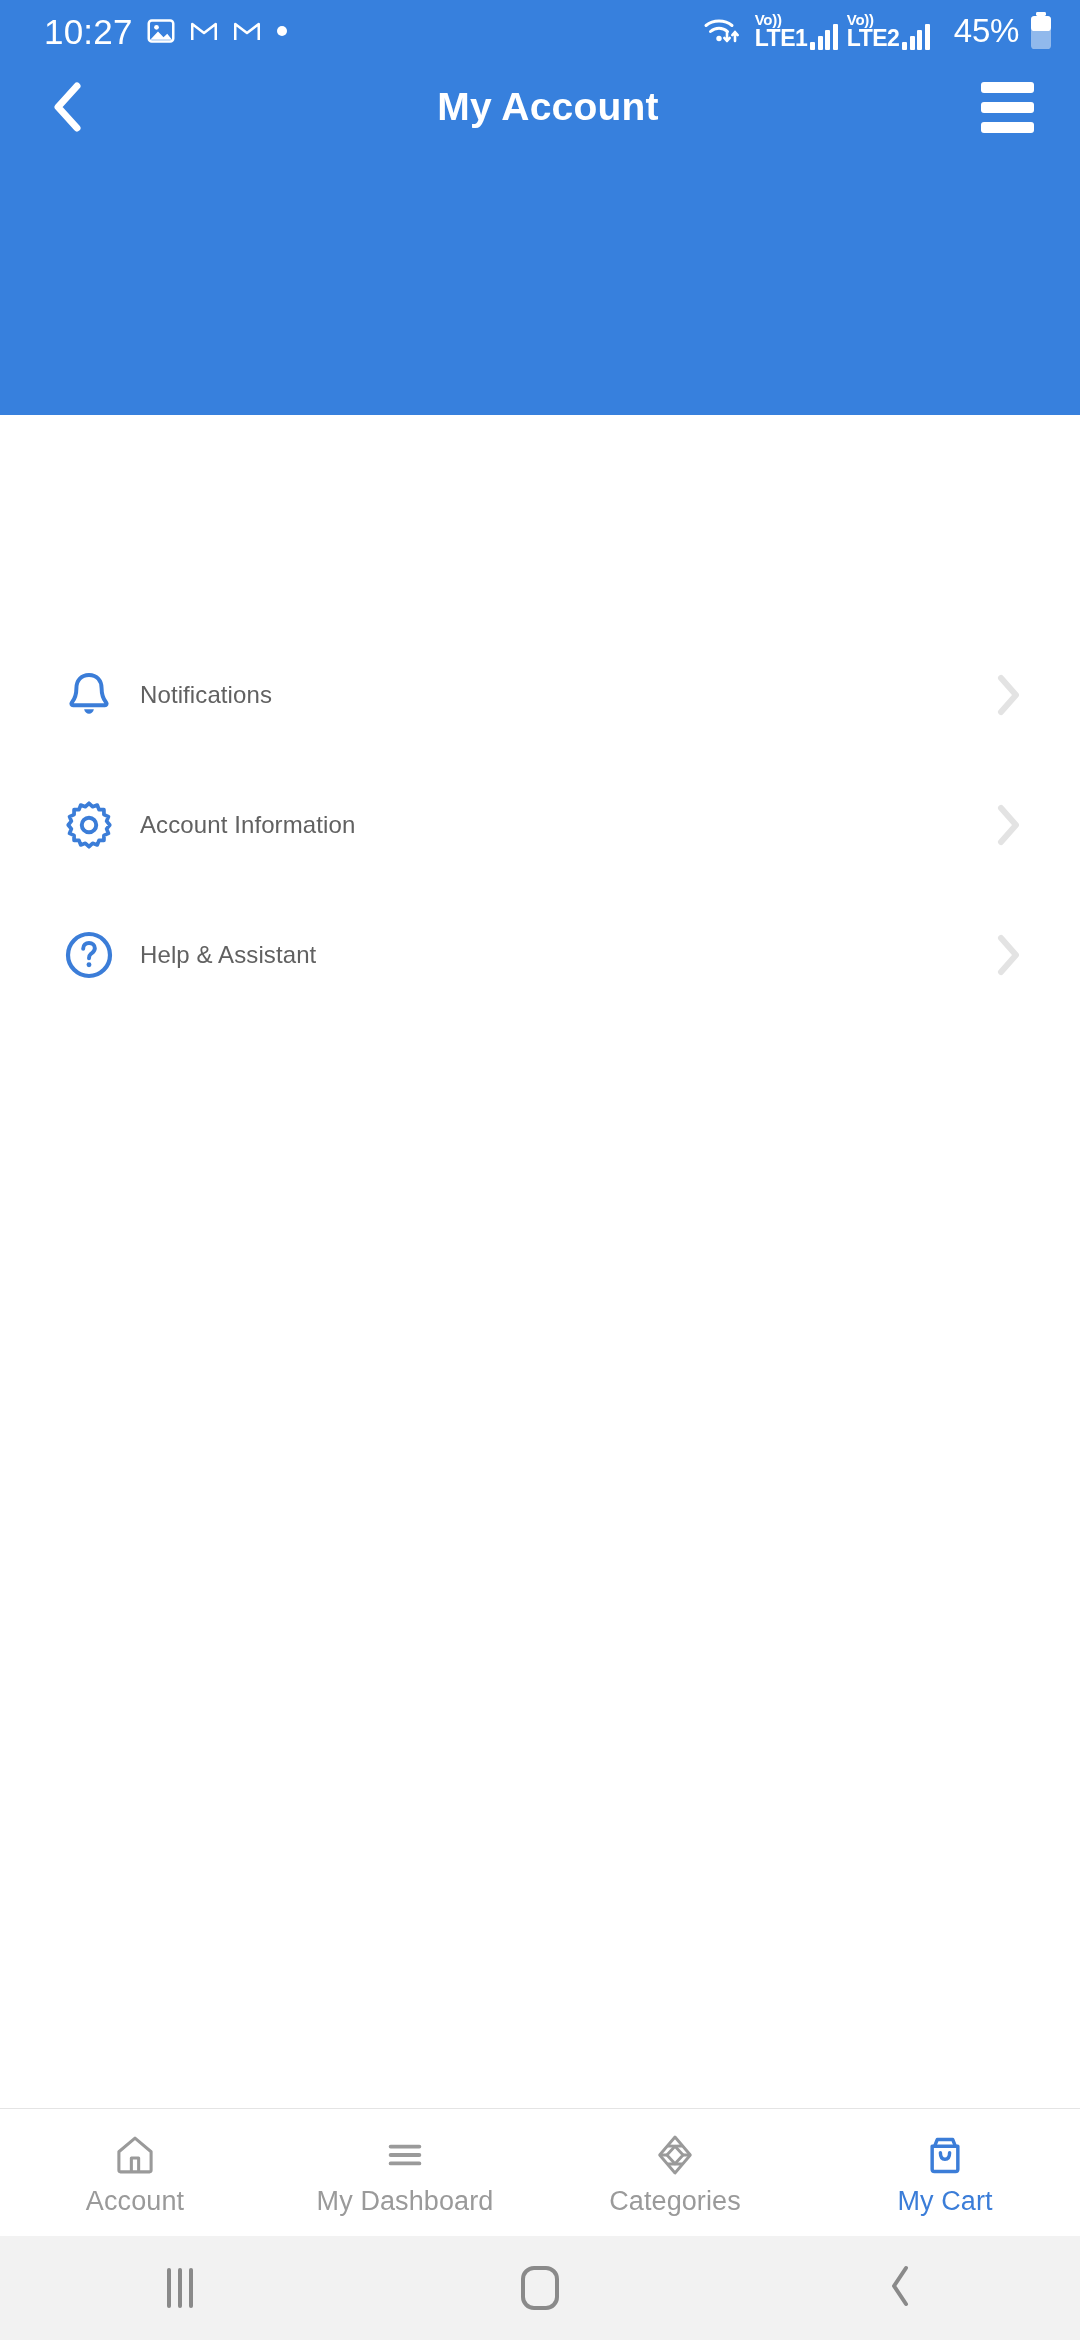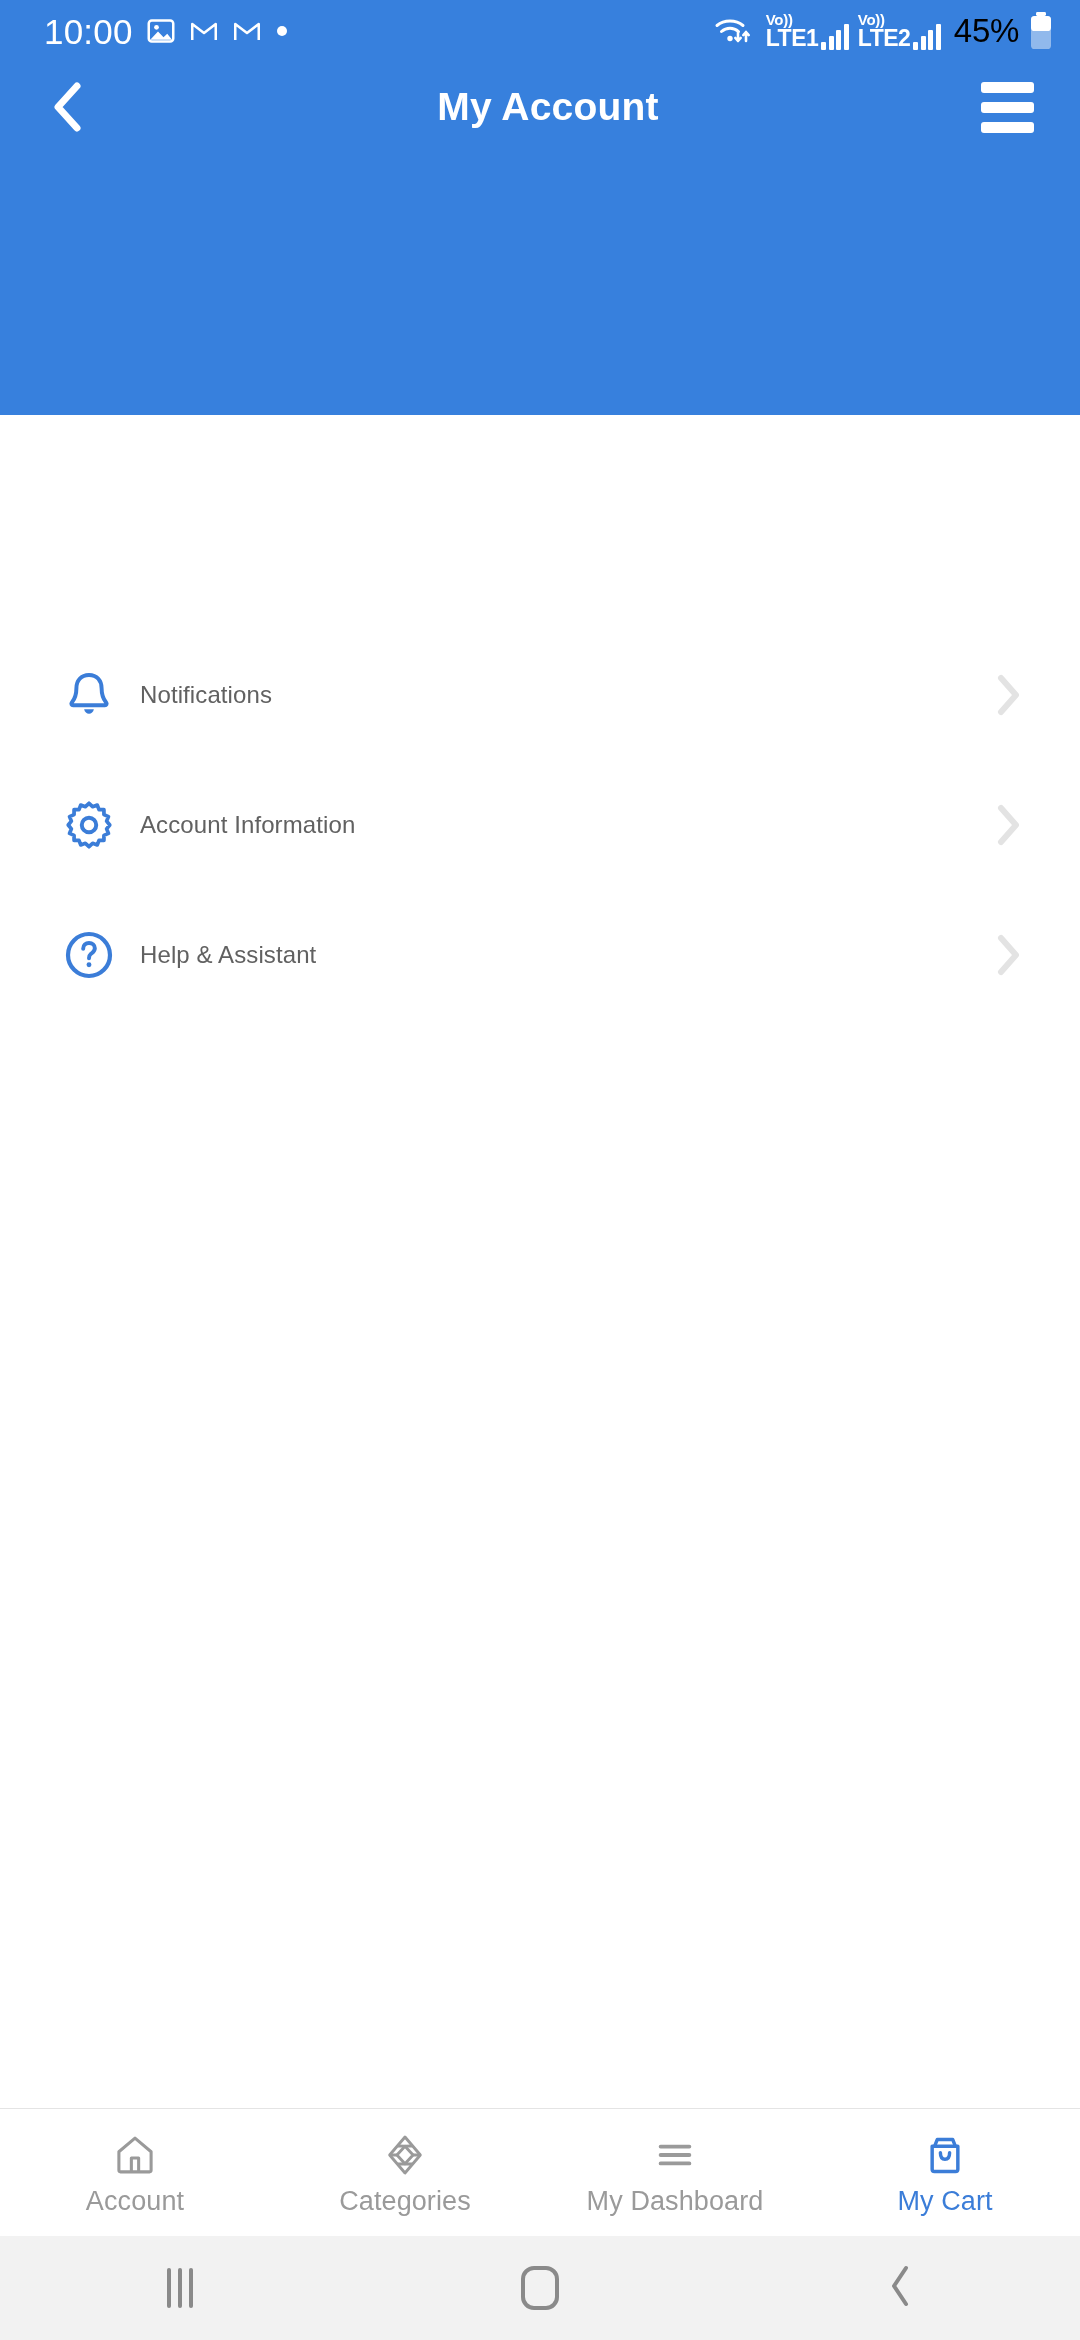--- a/index.html
+++ b/index.html
@@ -39,22 +39,22 @@
     letter-spacing:0.2px;
     color:#ffffff;
     line-height:1;
   }
   .sb-spacer { flex:1; }
   .sb-right { display:flex; align-items:center; gap:9px; }
   .sb-ico { display:flex; align-items:center; }
   .sb-battery-text {
     font-size:33px;
     font-weight:400;
-    color:#000000;
-    margin-left:4px;
+    color:#ffffff;
+    margin-left:15px;
     letter-spacing:-0.3px;
   }
   .volte-group { display:flex; align-items:flex-end; gap:3px; }
   .volte-lbl { display:flex; flex-direction:column; align-items:flex-start; line-height:1; }
   .volte-top { font-size:15px; font-weight:700; letter-spacing:-0.3px; }
   .volte-bot { font-size:23px; font-weight:700; letter-spacing:-0.5px; }
   .bars { display:flex; align-items:flex-end; gap:2.5px; height:26px; }
   .bars i { display:block; width:5px; background:#ffffff; border-radius:1px; }
   .bars i:nth-child(1){ height:8px; }
   .bars i:nth-child(2){ height:14px; }
@@ -195,21 +195,21 @@
 </style>
 </head>
 <body>
 
 <div id="screen">
 
   <div class="header-block">
 
     <div class="statusbar">
       <div class="sb-left">
-        <span class="sb-clock">10:00</span>
+        <span class="sb-clock">10:27</span>
         <span class="sb-ico">
           <svg width="30" height="30" viewBox="0 0 24 24">
             <rect x="2.2" y="3.6" width="19.6" height="16.8" rx="2.4" fill="none" stroke="#fff" stroke-width="2"></rect>
             <circle cx="8.4" cy="9" r="1.9" fill="#fff"></circle>
             <path d="M3.4 19 L9.6 12.4 L14 17 L17 14.2 L20.8 19 Z" fill="#fff"></path>
           </svg>
         </span>
         <span class="sb-ico">
           <svg width="30" height="30" viewBox="0 0 24 24">
             <path d="M2.6 19.2 V6.4 L12 13.6 L21.4 6.4 V19.2" fill="none" stroke="#fff" stroke-width="2" stroke-linejoin="round"></path>
@@ -347,43 +347,43 @@
   <div class="tabbar">
 
     <div class="tab">
       <span class="tab-ico">
         <svg width="46" height="46" viewBox="0 0 24 24">
           <path d="M3.6 10.3 L12 3.2 L20.4 10.3 V20 C20.4 20.5 20 20.8 19.6 20.8 H4.4 C4 20.8 3.6 20.5 3.6 20 Z" fill="none" stroke="#9A9A9A" stroke-width="1.6" stroke-linejoin="round"></path>
           <path d="M10.1 20.8 V13.6 H13.9 V20.8" fill="none" stroke="#9A9A9A" stroke-width="1.6" stroke-linejoin="round"></path>
         </svg>
       </span>
       <span class="tab-lbl">Account</span>
+    </div>
+
+    <div class="tab">
+      <span class="tab-ico">
+        <svg width="46" height="46" viewBox="0 0 24 24">
+          <path d="M4.5 7.6 H19.5 M4.5 12 H19.5 M4.5 16.4 H19.5" fill="none" stroke="#9A9A9A" stroke-width="2" stroke-linecap="round"></path>
+        </svg>
+      </span>
+      <span class="tab-lbl">My Dashboard</span>
     </div>
 
     <div class="tab">
       <span class="tab-ico">
         <svg width="46" height="46" viewBox="0 0 24 24">
           <path d="M12 2.6 L20 12 L12 21.4 L4 12 Z" fill="none" stroke="#9A9A9A" stroke-width="1.5" stroke-linejoin="round"></path>
           <path d="M12 7.4 L16.2 12 L12 16.6 L7.8 12 Z" fill="none" stroke="#9A9A9A" stroke-width="1.5" stroke-linejoin="round"></path>
           <path d="M4 12 L7.8 12 M16.2 12 L20 12" fill="none" stroke="#9A9A9A" stroke-width="1.5"></path>
           <path d="M8.3 7.3 L12 7.4 L15.7 7.3 M8.3 16.7 L12 16.6 L15.7 16.7" fill="none" stroke="#9A9A9A" stroke-width="1.5" stroke-linejoin="round"></path>
         </svg>
       </span>
       <span class="tab-lbl">Categories</span>
     </div>
 
-    <div class="tab">
-      <span class="tab-ico">
-        <svg width="46" height="46" viewBox="0 0 24 24">
-          <path d="M4.5 7.6 H19.5 M4.5 12 H19.5 M4.5 16.4 H19.5" fill="none" stroke="#9A9A9A" stroke-width="2" stroke-linecap="round"></path>
-        </svg>
-      </span>
-      <span class="tab-lbl">My Dashboard</span>
-    </div>
-
     <div class="tab active">
       <span class="tab-ico">
         <svg width="46" height="46" viewBox="0 0 24 24">
           <path d="M5.3 7.4 H18.7 V19.4 C18.7 20.1 18.2 20.6 17.5 20.6 H6.5 C5.8 20.6 5.3 20.1 5.3 19.4 Z" fill="none" stroke="#3B7DD8" stroke-width="1.8" stroke-linejoin="round"></path>
           <path d="M6.6 7.4 L8 3.9 H16 L17.4 7.4" fill="none" stroke="#3B7DD8" stroke-width="1.8" stroke-linejoin="round"></path>
           <path d="M9.6 10.8 C9.6 13.1 10.7 14.2 12 14.2 C13.3 14.2 14.4 13.1 14.4 10.8" fill="none" stroke="#3B7DD8" stroke-width="1.8" stroke-linecap="round"></path>
         </svg>
       </span>
       <span class="tab-lbl">My Cart</span>
     </div>

